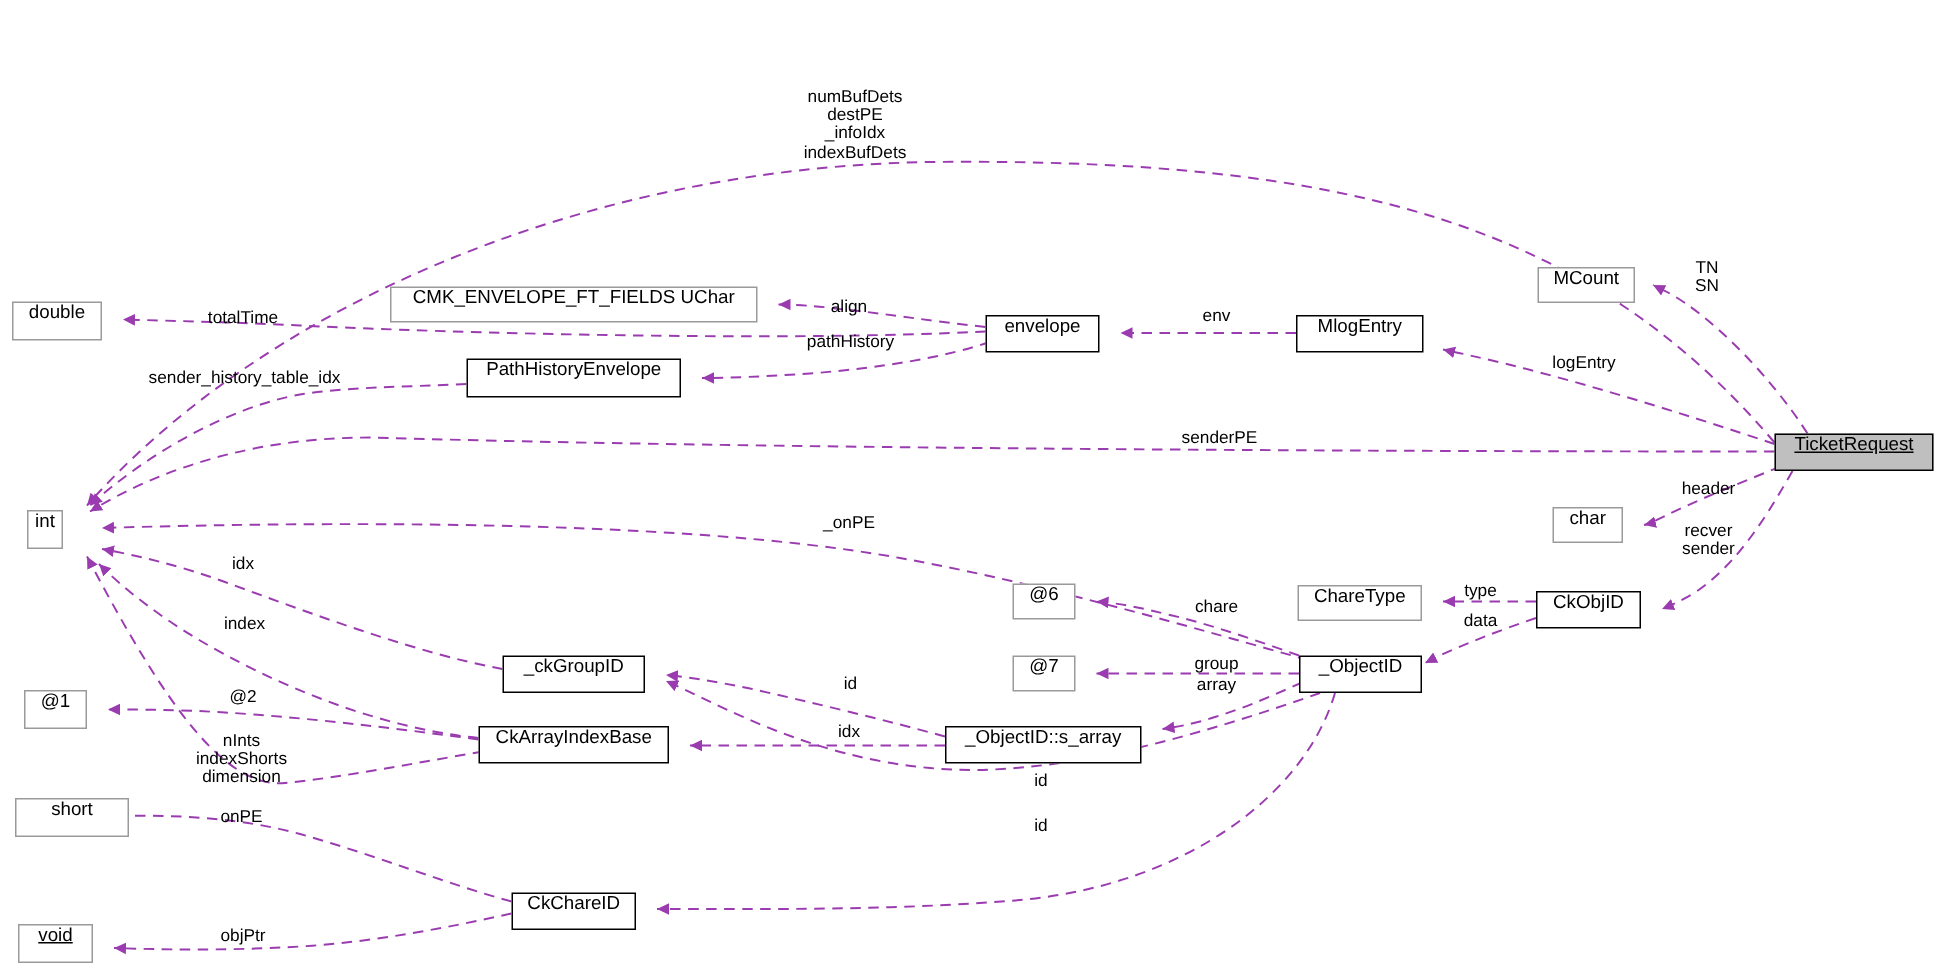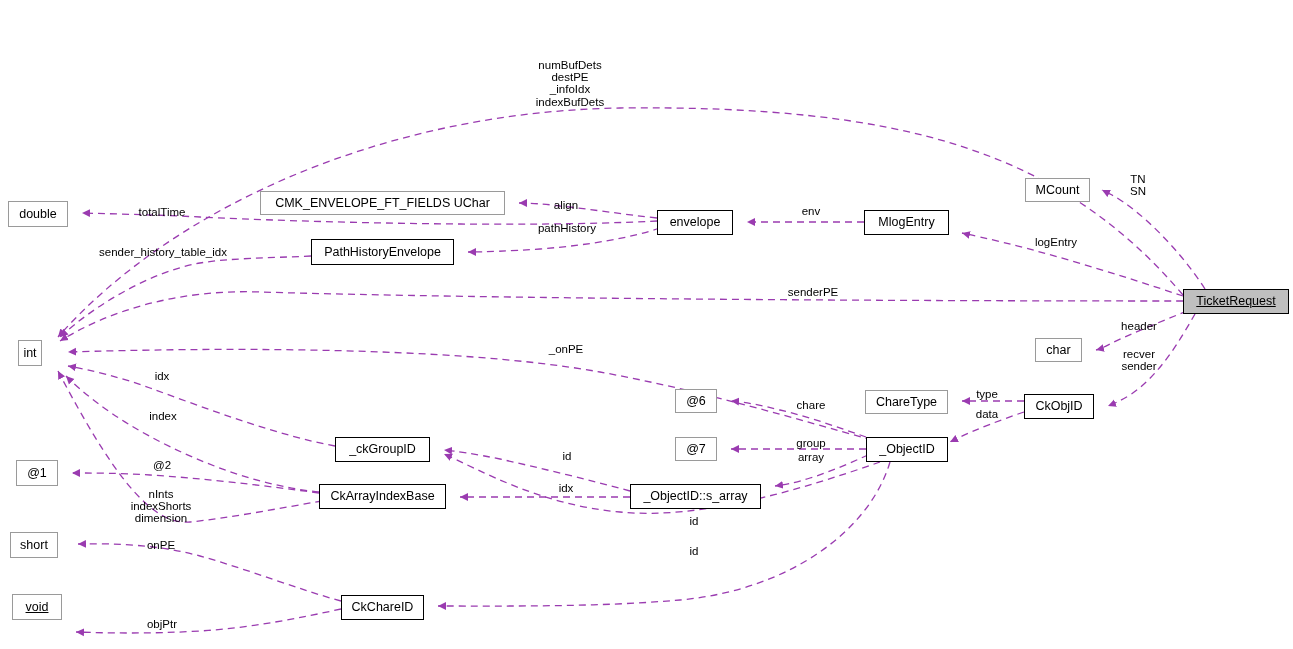--- a/index.html
+++ b/index.html
@@ -1,20 +1,20 @@
 <!DOCTYPE html>
 <html><head>
 <meta charset="utf-8">
 <style>
   html,body{margin:0;padding:0;background:#ffffff;}
   body{font-family:"Liberation Sans","DejaVu Sans",sans-serif;}
   #canvas{position:relative;width:1293px;height:649px;background:#ffffff;overflow:hidden;}
   #edges{position:absolute;left:0;top:0;width:1293px;height:649px;}
   .node{position:absolute;box-sizing:border-box;background:#ffffff;
-        display:flex;align-items:center;justify-content:center;
+        display:flex;align-items:flex-start;justify-content:center;
         font-size:12.5px;color:#000000;white-space:nowrap;line-height:1;}
   .node.cls{border:1px solid #000000;}
   .node.prim{border:1px solid #9a9a9a;}
   .node.focus{border:1px solid #000000;background:#bfbfbf;text-decoration:underline;}
   .elabel{position:absolute;font-size:11.5px;color:#000000;white-space:pre;
           line-height:12.2px;text-align:center;}
 </style>
 </head>
 <body>
 
@@ -59,24 +59,24 @@
 
   <div class="node prim" style="left:8px;top:201px;width:60px;height:26px;">
       <span>double</span>
     </div>
   <div class="node prim" style="left:18px;top:340px;width:24px;height:26px;">
       <span>int</span>
     </div>
   <div class="node prim" style="left:16px;top:460px;width:42px;height:26px;">
       <span>@1</span>
     </div>
-  <div class="node prim" style="left:10px;top:532px;width:48px;height:26px;">
+  <div class="node prim" style="left:10px;top:532px;width:76px;height:26px;">
       <span>short</span>
     </div>
-  <div class="node prim" style="left:12px;top:594px;width:50px;height:26px;text-decoration:underline;">
+  <div class="node prim" style="left:12px;top:616px;width:50px;height:26px;text-decoration:underline;">
       <span>void</span>
     </div>
   <div class="node prim" style="left:260px;top:191px;width:245px;height:24px;">
       <span>CMK_ENVELOPE_FT_FIELDS UChar</span>
     </div>
   <div class="node cls" style="left:311px;top:239px;width:143px;height:26px;">
       <span>PathHistoryEnvelope</span>
     </div>
   <div class="node cls" style="left:335px;top:437px;width:95px;height:25px;">
       <span>_ckGroupID</span>

